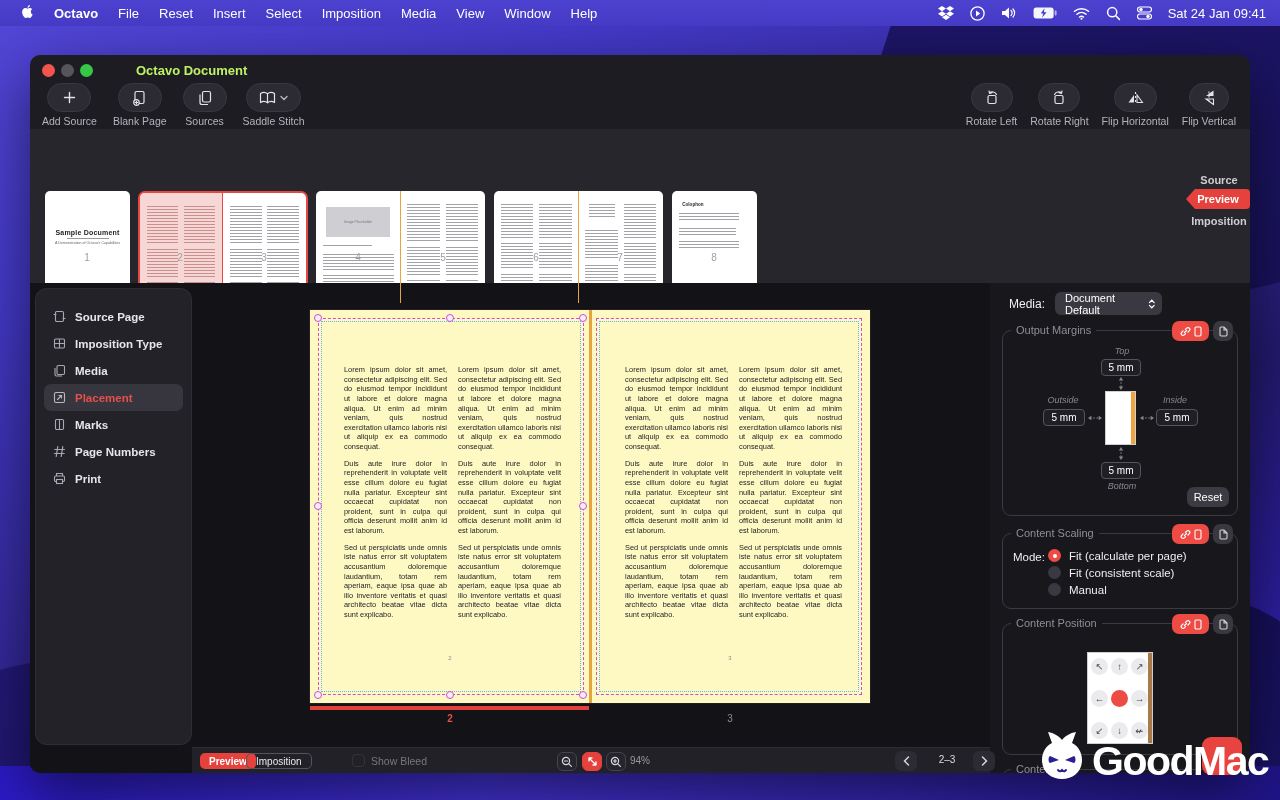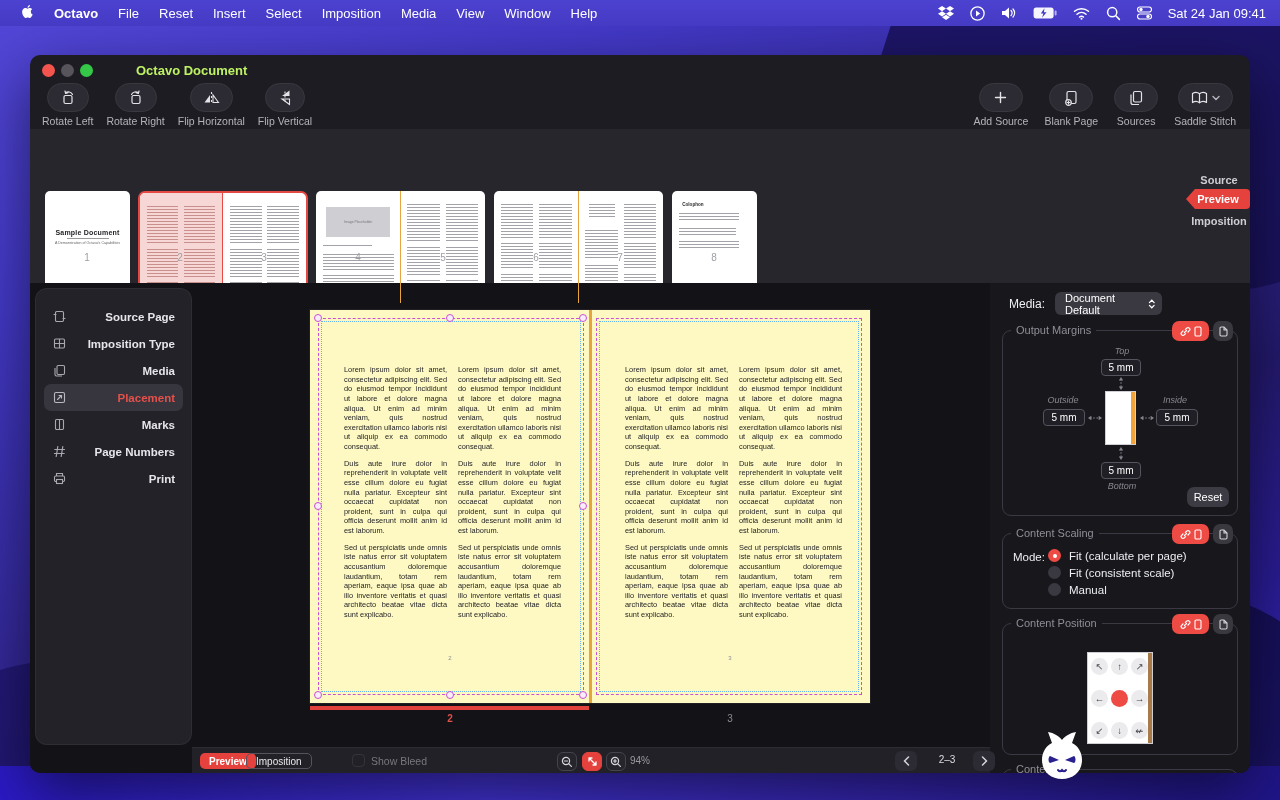--- a/index.html
+++ b/index.html
@@ -76,22 +76,22 @@
     justify-content:center; font-size:11px; font-weight:bold; color:#cdcdd3; }
   .side-tab.active { background:#e5413d; color:#fff; height:20px; width:64px;
     clip-path:polygon(14% 0,100% 0,100% 100%,14% 100%,0 50%); border-radius:0 4px 4px 0; }
 
   
   #main { position:absolute; left:0; top:228px; width:100%; height:490px; background:#131317; }
 
   
   #sidepanel { position:absolute; left:5px; top:233px; width:157px; height:457px; background:#232229;
     border:1px solid rgba(255,255,255,.05); border-radius:12px; padding:14px 8px; z-index:8; }
-  .sitem { display:flex; align-items:center; height:27px; padding:0 8px; border-radius:7px;
-    color:#e6e6ea; font-size:11.5px; font-weight:600; white-space:nowrap;justify-content:space-between; }
+  .sitem { display:flex; align-items:center; gap:9px; height:27px; padding:0 8px; border-radius:7px;
+    color:#e6e6ea; font-size:11.5px; font-weight:600; white-space:nowrap; }
   .sitem .sicon { width:14px; display:flex; justify-content:center; color:#a9a8b0; }
   .sitem.active { background:#37363e; color:#e4504b; }
 
   
   #sheet { position:absolute; left:280px; top:255px; width:560px; height:393px; background:#fef9c3;
     box-shadow:0 0 0 1px rgba(255,255,255,.06); z-index:4; }
   .pg { position:absolute; top:0; width:280px; height:100%; }
   #pgL { left:0; } #pgR { left:280px; }
   .frame-m { position:absolute; left:8px; right:6px; top:8px; bottom:8px; border:1px dashed #cb4fd4; }
   #pgR .frame-m { left:6px; right:8px; }
@@ -244,20 +244,70 @@
 </div>
 
 <div id="window">
 
   <div class="tlight" style="left:12px; background:#f3544d;"></div>
   <div class="tlight" style="left:31px; background:#57545b;"></div>
   <div class="tlight" style="left:50px; background:#35c748;"></div>
   <div id="winTitle">Octavo Document</div>
 
   <div id="toolbar">
+    <div class="tgroup">
+      <div class="tbtn">
+        <div class="pill">
+            <span>
+              <svg width="15" height="15" viewBox="0 0 15 15" stroke="#e3e3e8" stroke-width="1.4" stroke-linecap="round">
+                <path d="M7.5 2.5v10M2.5 7.5h10"></path>
+              </svg>
+            </span>
+          </div>
+        <div class="tlabel">Add Source</div>
+      </div>
+      <div class="tbtn">
+        <div class="pill">
+            <span>
+              <svg width="15" height="16" viewBox="0 0 15 16" fill="none" stroke="#e3e3e8" stroke-width="1.2">
+                <rect x="3" y="1.5" width="9" height="12" rx="1.5"></rect>
+                <circle cx="4.5" cy="12.5" r="2.8" fill="#2c2b33"></circle>
+                <path d="M4.5 11v3M3 12.5h3" stroke-linecap="round"></path>
+              </svg>
+            </span>
+          </div>
+        <div class="tlabel">Blank Page</div>
+      </div>
+      <div class="tbtn">
+        <div class="pill">
+            <span>
+              <svg width="16" height="16" viewBox="0 0 16 16" fill="none" stroke="#e3e3e8" stroke-width="1.2">
+                <rect x="5.5" y="1.5" width="8" height="10.5" rx="1.5"></rect>
+                <path d="M3 4.5v8a2 2 0 002 2h6"></path>
+              </svg>
+            </span>
+          </div>
+        <div class="tlabel">Sources</div>
+      </div>
+      <div class="tbtn">
+        <div class="pill">
+          <span>
+              <svg width="17" height="14" viewBox="0 0 17 14" fill="none" stroke="#e3e3e8" stroke-width="1.2" stroke-linejoin="round">
+                <path d="M1.5 2.5c2.6-1.6 5-1.4 7 .3 2-1.7 4.4-1.9 7-.3v9c-2.6-1.6-5-1.4-7 .3-2-1.7-4.4-1.9-7-.3zM8.5 2.8v9"></path>
+              </svg>
+            </span>
+          <span>
+              <svg width="8" height="6" viewBox="0 0 8 6" fill="none" stroke="#b7b6be" stroke-width="1.4" stroke-linecap="round">
+                <path d="M1 1.5l3 3 3-3"></path>
+              </svg>
+            </span>
+        </div>
+        <div class="tlabel">Saddle Stitch</div>
+      </div>
+    </div>
     <div class="tgroup" style="gap:13px;">
       <div class="tbtn">
         <div class="pill" style="min-width:40px;">
             <span>
               <svg width="16" height="15" viewBox="0 0 16 15" fill="none" stroke="#e3e3e8" stroke-width="1.2">
                 <rect x="4" y="5.5" width="8" height="8" rx="1.5"></rect>
                 <path d="M12.5 4.5a4.5 4.5 0 00-7-1.5" stroke-linecap="round"></path>
                 <path d="M5 1l.6 2.3L8 2.7" stroke-linecap="round" stroke-linejoin="round"></path>
               </svg>
             </span>
@@ -292,70 +342,20 @@
         <div class="pill" style="min-width:40px;">
             <span>
               <svg width="14" height="17" viewBox="0 0 14 17">
                 <path d="M11.5 1.5L4 7h7.5z" fill="#e3e3e8"></path>
                 <path d="M11.5 15.5L4 10h7.5z" fill="none" stroke="#e3e3e8" stroke-width="1.1"></path>
                 <path d="M1 8.5h12" stroke="#e3e3e8" stroke-width="1.1" stroke-dasharray="2 2" transform="rotate(90 7 8.5)"></path>
               </svg>
             </span>
           </div>
         <div class="tlabel">Flip Vertical</div>
-      </div>
-    </div>
-    <div class="tgroup">
-      <div class="tbtn">
-        <div class="pill">
-            <span>
-              <svg width="15" height="15" viewBox="0 0 15 15" stroke="#e3e3e8" stroke-width="1.4" stroke-linecap="round">
-                <path d="M7.5 2.5v10M2.5 7.5h10"></path>
-              </svg>
-            </span>
-          </div>
-        <div class="tlabel">Add Source</div>
-      </div>
-      <div class="tbtn">
-        <div class="pill">
-            <span>
-              <svg width="15" height="16" viewBox="0 0 15 16" fill="none" stroke="#e3e3e8" stroke-width="1.2">
-                <rect x="3" y="1.5" width="9" height="12" rx="1.5"></rect>
-                <circle cx="4.5" cy="12.5" r="2.8" fill="#2c2b33"></circle>
-                <path d="M4.5 11v3M3 12.5h3" stroke-linecap="round"></path>
-              </svg>
-            </span>
-          </div>
-        <div class="tlabel">Blank Page</div>
-      </div>
-      <div class="tbtn">
-        <div class="pill">
-            <span>
-              <svg width="16" height="16" viewBox="0 0 16 16" fill="none" stroke="#e3e3e8" stroke-width="1.2">
-                <rect x="5.5" y="1.5" width="8" height="10.5" rx="1.5"></rect>
-                <path d="M3 4.5v8a2 2 0 002 2h6"></path>
-              </svg>
-            </span>
-          </div>
-        <div class="tlabel">Sources</div>
-      </div>
-      <div class="tbtn">
-        <div class="pill">
-          <span>
-              <svg width="17" height="14" viewBox="0 0 17 14" fill="none" stroke="#e3e3e8" stroke-width="1.2" stroke-linejoin="round">
-                <path d="M1.5 2.5c2.6-1.6 5-1.4 7 .3 2-1.7 4.4-1.9 7-.3v9c-2.6-1.6-5-1.4-7 .3-2-1.7-4.4-1.9-7-.3zM8.5 2.8v9"></path>
-              </svg>
-            </span>
-          <span>
-              <svg width="8" height="6" viewBox="0 0 8 6" fill="none" stroke="#b7b6be" stroke-width="1.4" stroke-linecap="round">
-                <path d="M1 1.5l3 3 3-3"></path>
-              </svg>
-            </span>
-        </div>
-        <div class="tlabel">Saddle Stitch</div>
       </div>
     </div>
   </div>
 
   <div id="thumbstrip">
 
     <div class="thumb" style="left:15px; width:85px;">
       <div class="coverc">
         <div class="ct">Sample Document</div>
         <div class="cl"></div>
@@ -757,13 +757,16 @@
 
 </div>
 
 <div id="watermark">
   <svg width="60" height="58" viewBox="0 0 60 58">
     <path d="M30 8c3-4 8-7 14-8l-4 11c6 3 10 9 10 17 0 12-9 19-20 19S10 40 10 28c0-8 4-14 10-17L16 0c6 1 11 4 14 8z" fill="#fff"></path>
     <path d="M18 24l9 4-9 3c-2-1-2-6 0-7z" fill="#2a2090"></path>
     <path d="M42 24l-9 4 9 3c2-1 2-6 0-7z" fill="#2a2090"></path>
     <path d="M26 38c1.4 1.6 2.6 1.6 4 0 1.4 1.6 2.6 1.6 4 0" stroke="#2a2090" stroke-width="2" fill="none" stroke-linecap="round"></path>
   </svg>
+  <div id="wmtext">
+    <span id="wmredbox"></span><span>Good</span><span>Mac</span>
+  </div>
 </div>
 
 </body></html>

